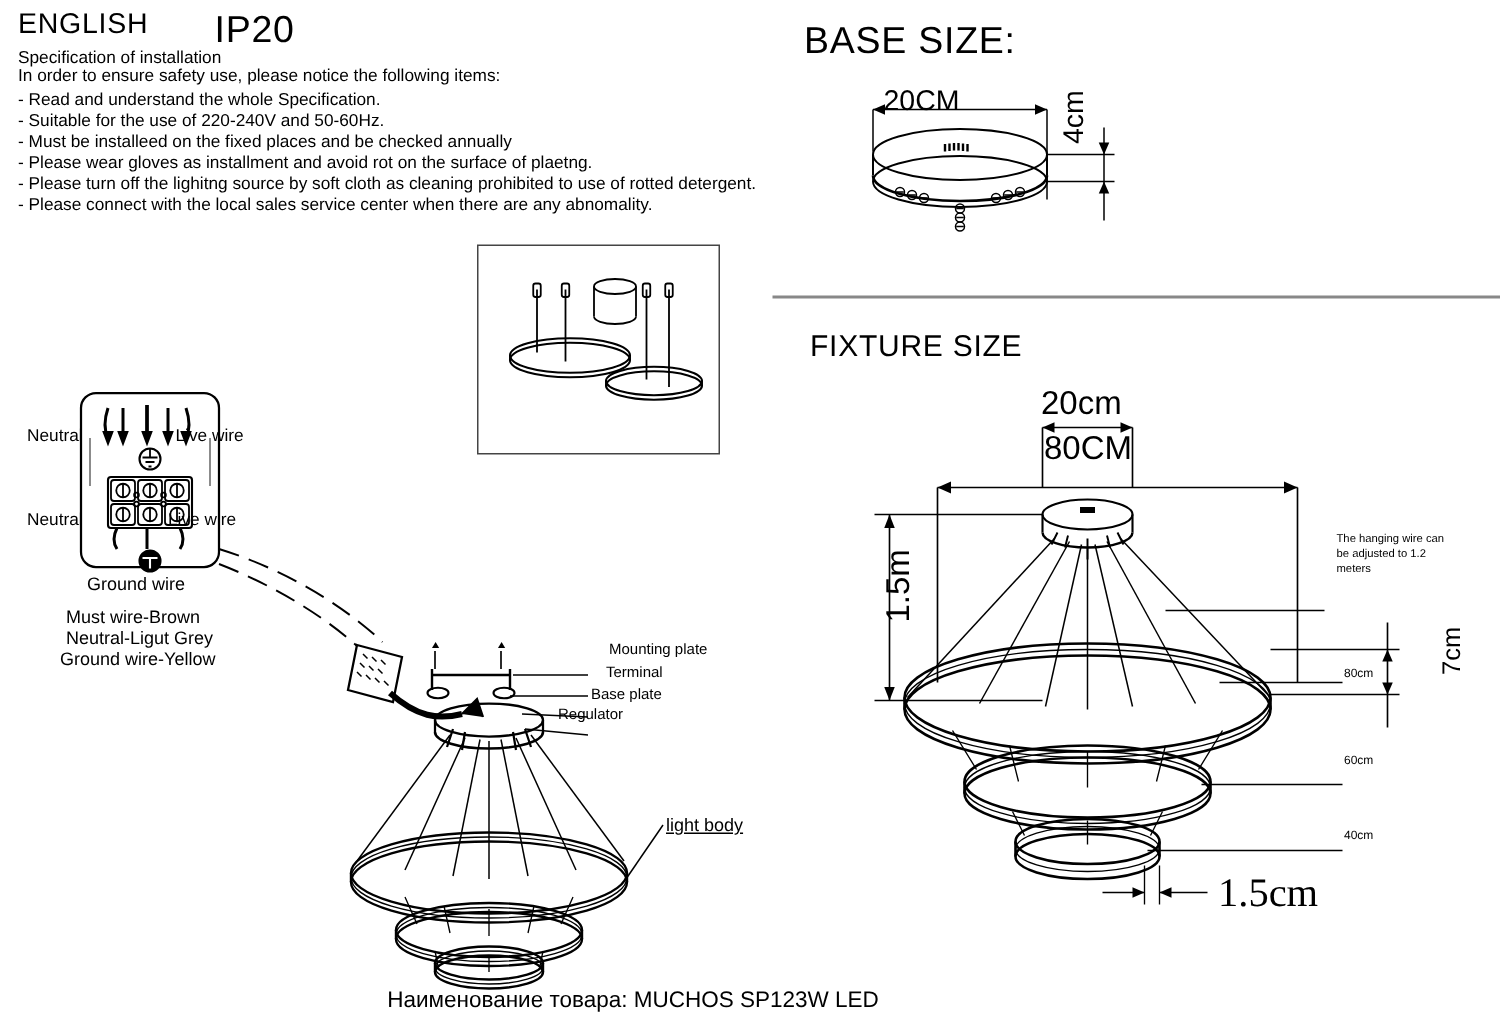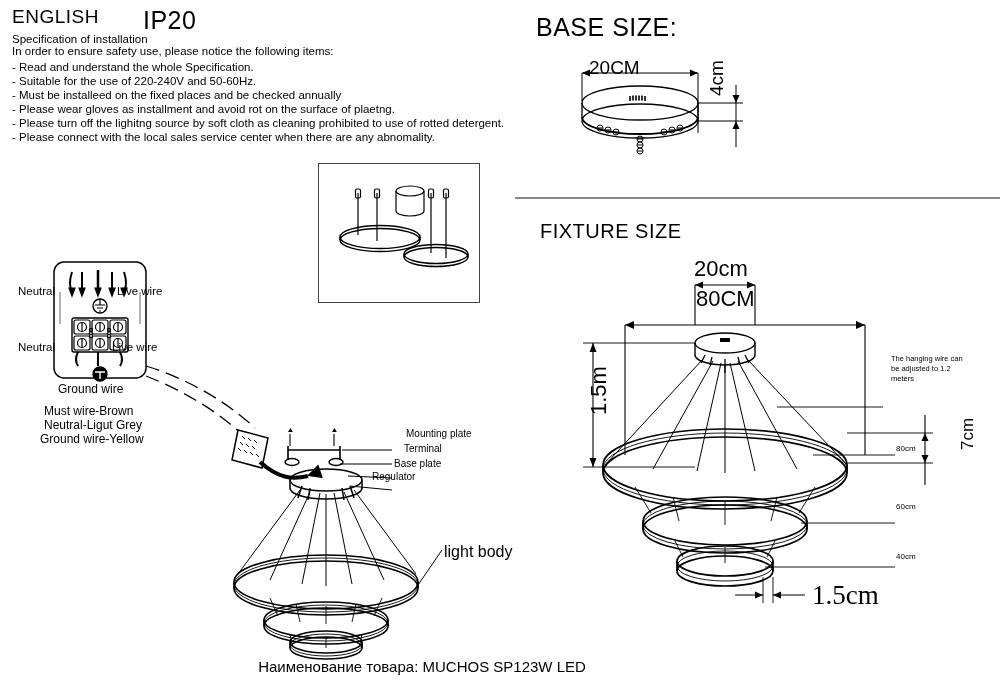--- a/index.html
+++ b/index.html
@@ -252,21 +252,21 @@
     <path d="M110 44 L162 44" stroke-width="1"></path>
     <path d="M118 56 L162 58" stroke-width="1"></path>
     <path d="M120 66 L162 70" stroke-width="1"></path>
     <path d="M188 165 L212 130" stroke-width="1"></path>
   </g>
 </svg>
 <div class="abs t" style="left:394px;top:428px;font-size:10px;padding-left:12px;">Mounting plate</div>
 <div class="abs t" style="left:404px;top:443px;font-size:10px;">Terminal</div>
 <div class="abs t" style="left:394px;top:458px;font-size:10px;">Base plate</div>
 <div class="abs t" style="left:372px;top:471px;font-size:10px;">Regulator</div>
-<div class="abs t" style="left:444px;top:543px;font-size:16px;">light body</div>
+<div class="abs t" style="left:444px;top:543px;font-size:12px;text-decoration:underline;">light body</div>
 
 <svg class="abs" style="left:565px;top:255px;" width="420" height="360" viewBox="0 0 420 360">
   <g class="nofill" stroke-width="1.1">
 
     <path d="M130 30 L190 30"></path>
     <path d="M130 30 l8 -3.5 l0 7 z" fill="#000" stroke="none"></path>
     <path d="M190 30 l-8 -3.5 l0 7 z" fill="#000" stroke="none"></path>
     <path d="M130 30 L130 70 M190 30 L190 70"></path>
 
     <path d="M60 70 L300 70"></path>

